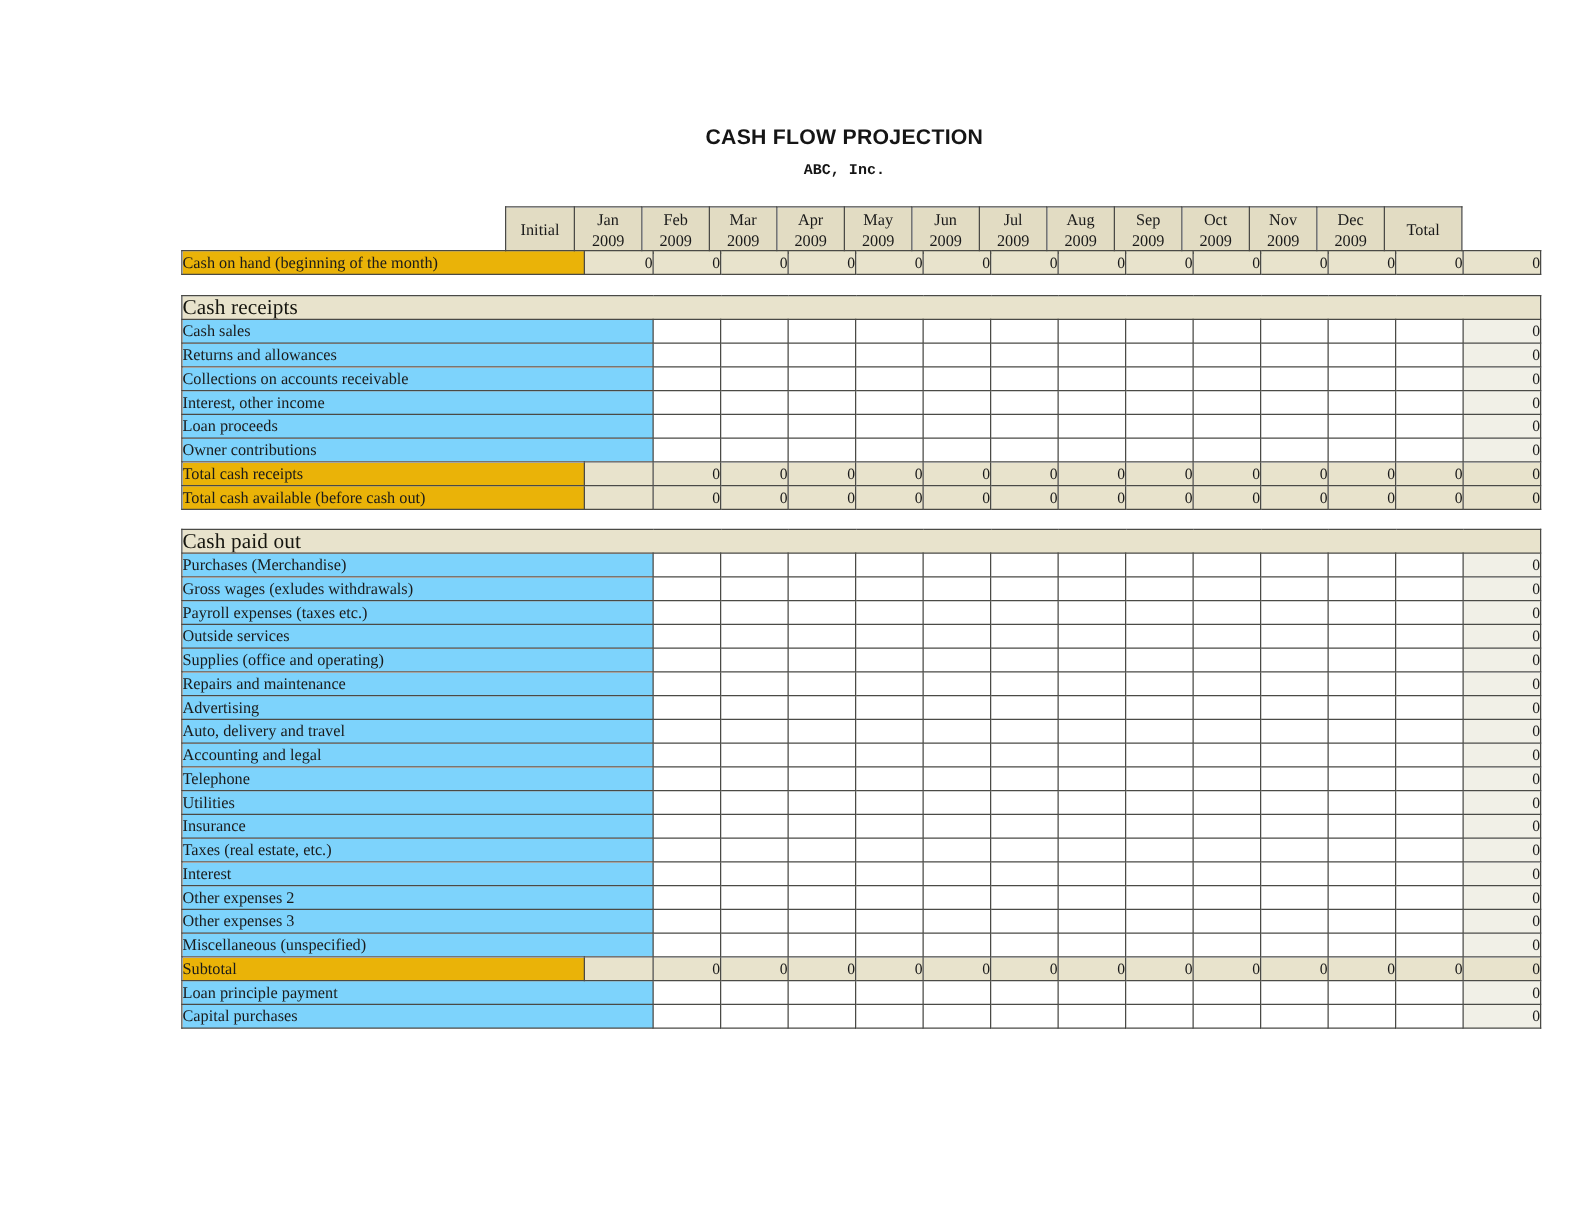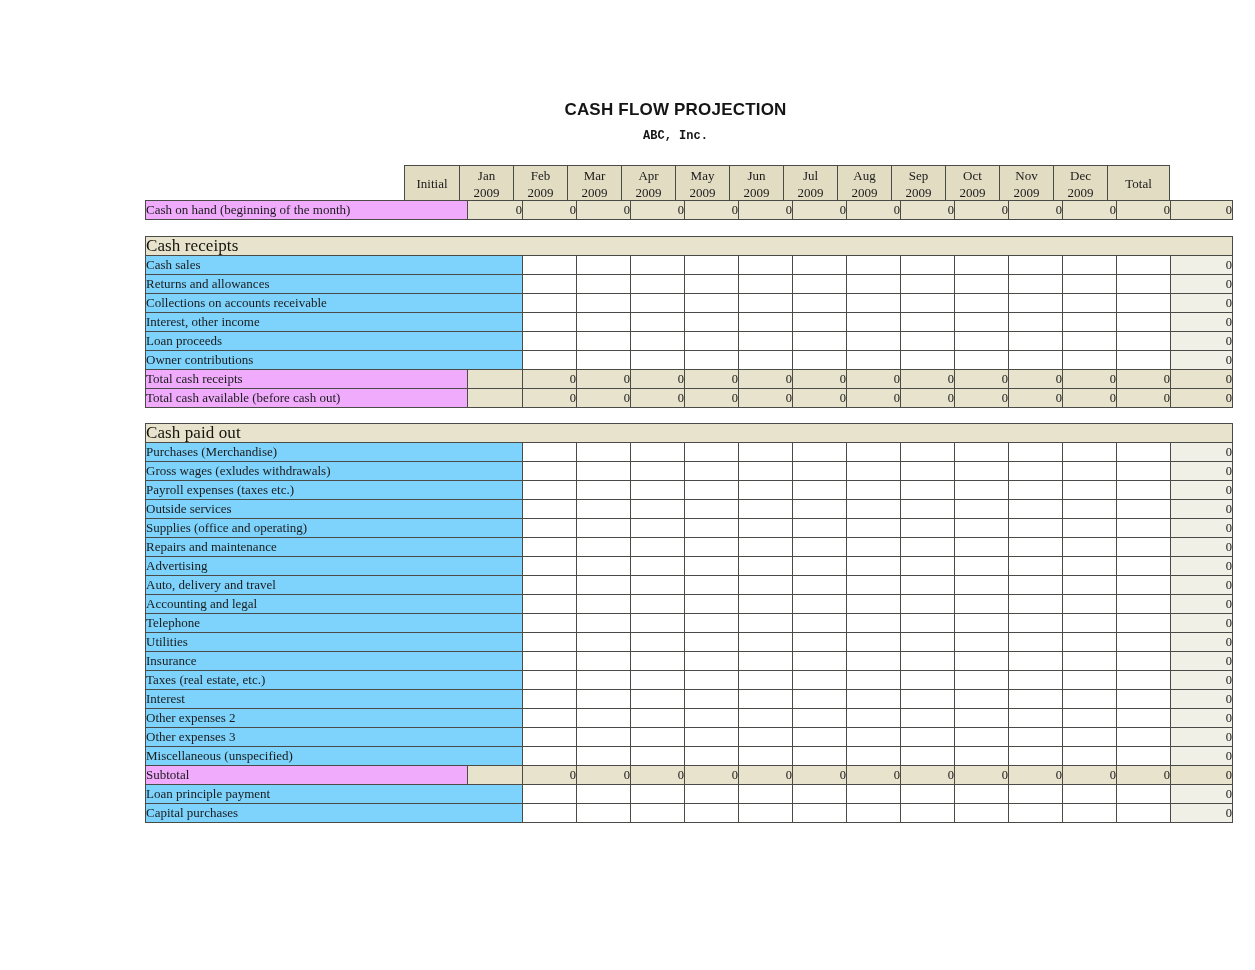--- a/index.html
+++ b/index.html
@@ -70,21 +70,21 @@
   col.c-total  { width: 62px; }
 
   
   .lbl {
     background: #7dd3fc;
     padding-left: 9px;
     font-size: 13px;
     color: #1b1b1b;
   }
   .lbl-strong {
-    background: #f0abfc;
+    background: #eab308;
     font-weight: bold;
     padding-left: 9px;
     font-size: 13px;
   }
   .num {
     background: #ffffff;
     text-align: right;
     padding-right: 5px;
     font-size: 12.5px;
   }

